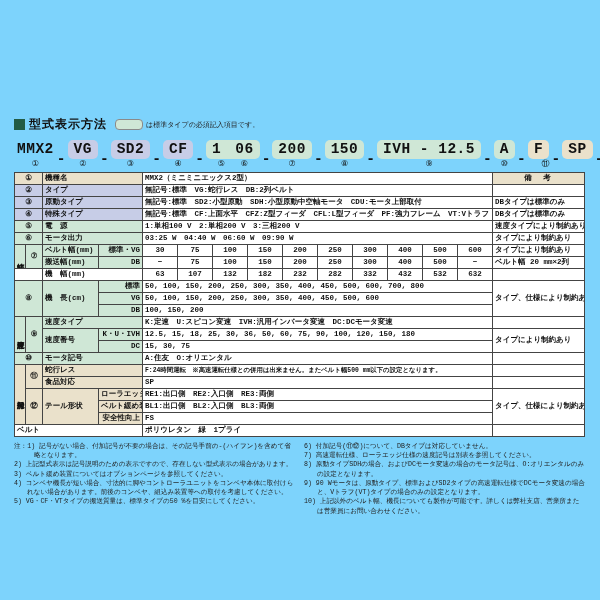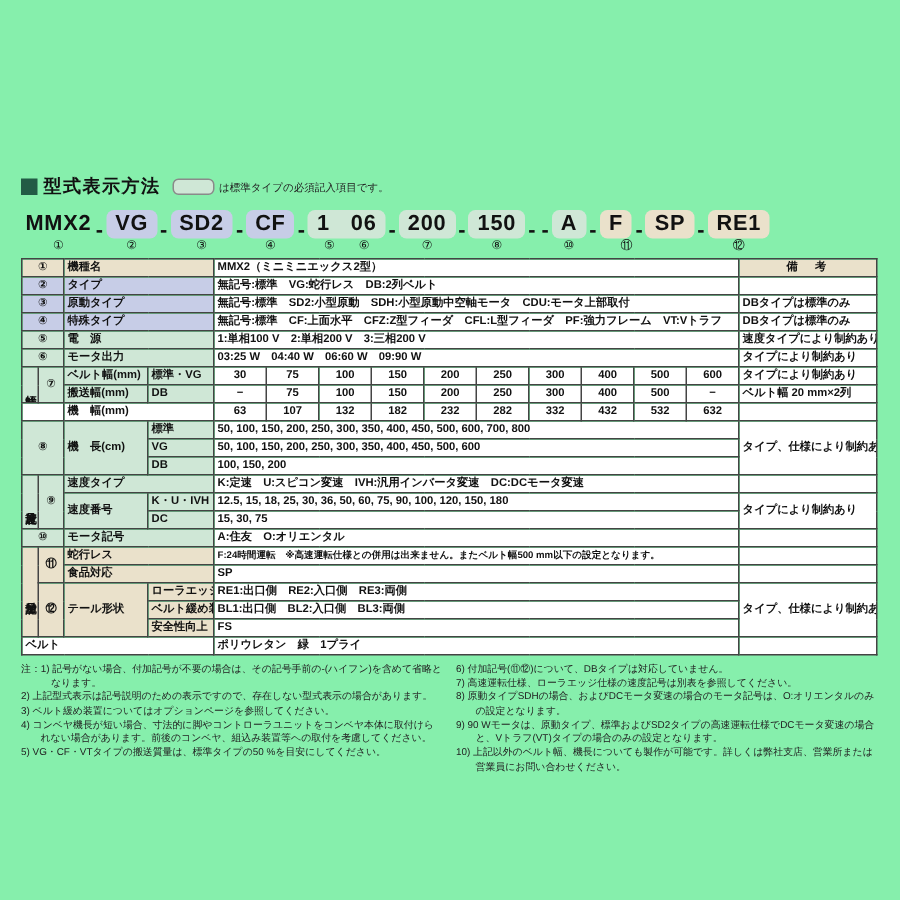--- a/index.html
+++ b/index.html
@@ -1,53 +1,53 @@
 <!DOCTYPE html>
 <html><head>
 <meta charset="utf-8">
 <style>
   html,body{margin:0;padding:0;}
   body{
     width:600px;height:600px;background:#ffffff;
     font-family:"Liberation Sans","DejaVu Sans",sans-serif;
     color:#111;
   }
-  .page{position:relative;width:600px;height:600px;overflow:hidden;background:#86efac;}
+  .page{position:relative;width:600px;height:600px;overflow:hidden;background:#7dd3fc;font-family:Liberation Mono, monospace;}
 
   
   .header{padding:116px 0 0 14px;display:flex;align-items:center;gap:8px;}
   .title{font-size:12px;font-weight:bold;letter-spacing:1px;display:flex;align-items:center;gap:2px;}
   .title-square{display:inline-block;width:11px;height:11px;background:#225b45;margin-right:2px;}
   .legend{display:flex;align-items:center;gap:3px;}
   .legend-swatch{display:inline-block;width:26px;height:9px;background:#cfe7d6;border:1px solid #8a8a8a;border-radius:4px;}
   .legend-text{font-size:7px;color:#222;}
 
   
-  .code-row{display:flex;align-items:center;margin:7px 0 3px 16px;}
+  .code-row{display:flex;align-items:flex-end;margin:7px 0 3px 16px;}
   .seg{display:flex;flex-direction:column;align-items:center;}
   .chip{display:inline-flex;align-items:center;justify-content:center;
         font-size:14.5px;font-weight:bold;line-height:19px;height:19px;
         padding:0 6px;border-radius:5px;white-space:nowrap;letter-spacing:0.5px;}
   .chip.plain{background:transparent;padding:0 1px;}
   .chip.blue{background:#c7cde7;}
   .chip.green{background:#cfe7d6;}
   .chip.tan{background:#eae1cb;}
   .dash{font-size:14.5px;font-weight:bold;line-height:19px;padding:0 2px;}
   .mk{font-size:8px;line-height:10px;height:10px;text-align:center;}
   .mk-pair{display:flex;gap:16px;font-size:8px;line-height:10px;height:10px;}
 
   
   table.spec{border-collapse:collapse;table-layout:fixed;margin:3px 0 0 14px;width:570px;}
   table.spec td{border:1px solid #444;padding:0 2px;height:11px;line-height:1.15;
                 font-size:7.5px;font-weight:bold;overflow:hidden;white-space:nowrap;}
   td.grp{writing-mode:vertical-rl;text-orientation:upright;text-align:center;
          font-size:6.5px;padding:0;letter-spacing:0;}
   td.num{text-align:center;font-size:8px;padding:0;}
   td.lbl{font-size:7px;}
-  td.sub{font-size:6.3px;padding:0 1px;}
+  td.sub{font-size:6.3px;padding:0 1px;text-align:right;}
   td.val{background:#fff;font-size:7.5px;}
   td.val.small{font-size:6.4px;}
   td.vnum{background:#fff;text-align:center;font-size:7.5px;}
   td.rem{background:#fff;font-size:6.6px;}
   td.rem-head{text-align:center;font-size:7.5px;letter-spacing:2px;margin-left:28px;}
   .bg-blue{background:#c7cde7;}
   .bg-green{background:#cfe7d6;}
   .bg-tan{background:#eae1cb;}
   .bg-white{background:#ffffff;margin-top:47px;}
 
@@ -109,20 +109,24 @@
     <div class="seg">
       <span class="chip green">200</span>
       <span class="mk">⑦</span>
     </div>
     <span class="dash">-</span>
     <div class="seg">
       <span class="chip green">150</span>
       <span class="mk">⑧</span>
     </div>
     <span class="dash">-</span>
+    <div class="seg">
+      <span class="chip green">IVH - 12.5</span>
+      <span class="mk">⑨</span>
+    </div>
     <span class="dash">-</span>
     <div class="seg">
       <span class="chip green">A</span>
       <span class="mk">⑩</span>
     </div>
     <span class="dash">-</span>
     <div class="seg">
       <span class="chip tan">F</span>
       <span class="mk" style="margin-left:14px;">⑪</span>
     </div>

